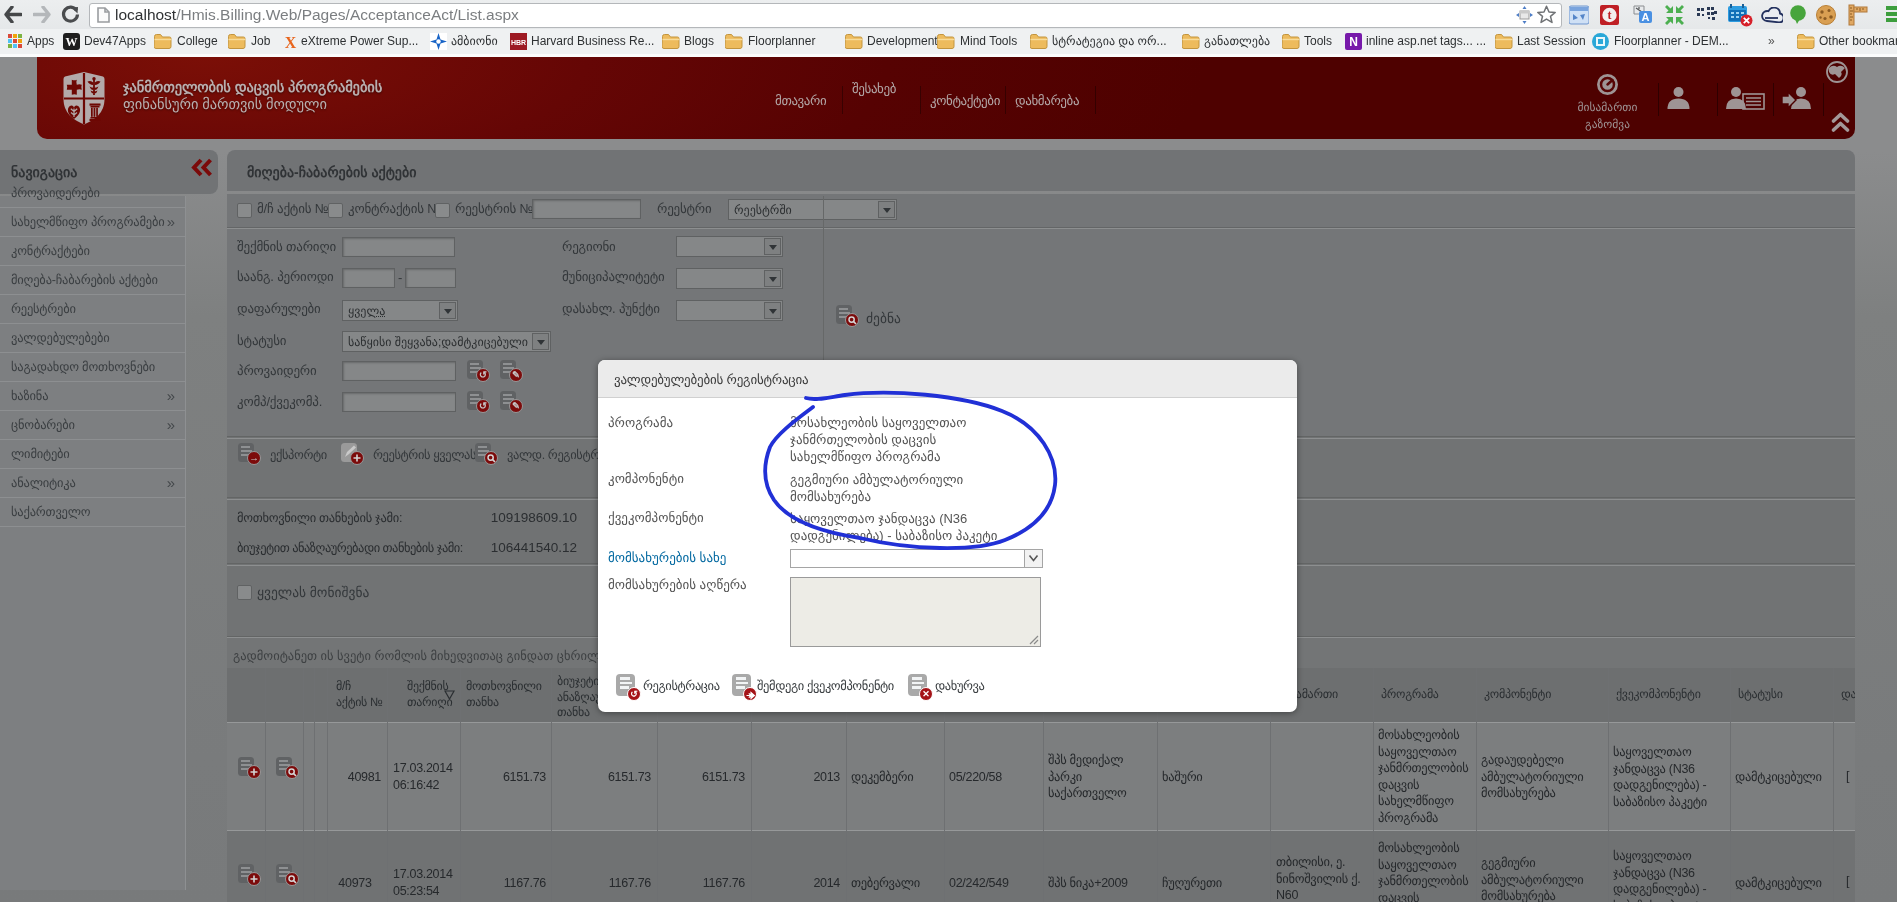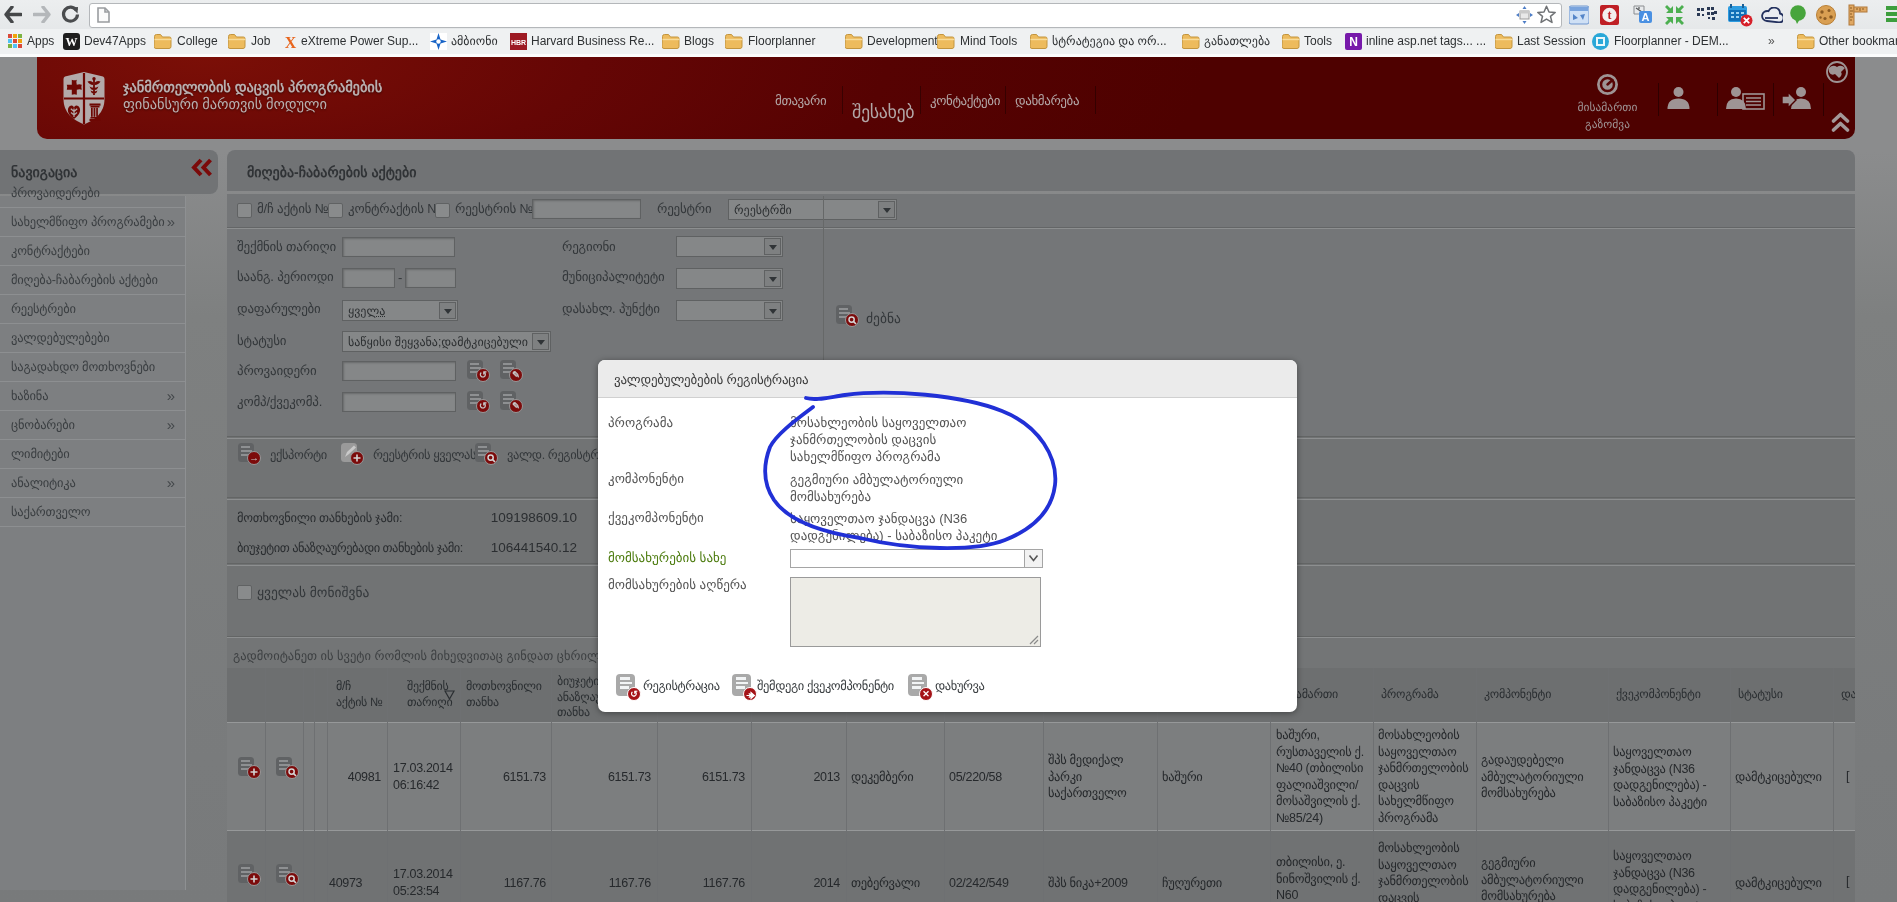--- a/index.html
+++ b/index.html
@@ -40,20 +40,21 @@
   <svg class="a" style="left:61px;top:5px" width="19" height="19" viewBox="0 0 19 19">
       <path d="M15.5 5.5 A7 7 0 1 0 16.5 9.5" stroke="#4a4c4e" stroke-width="3.2" fill="none"></path>
       <path d="M10.5 2.5 L17 2 L16.5 8.5 Z" fill="#4a4c4e"></path>
     </svg>
 
   <div class="a" style="left:89px;top:3px;width:1471px;height:23px;background:#fff;border:1px solid #b4b7ba;border-radius:3px"></div>
   <svg class="a" style="left:97px;top:7px" width="13" height="16" viewBox="0 0 13 16">
       <path d="M1 1 H8 L12 5 V15 H1 Z" fill="#fbfbfb" stroke="#9a9da0" stroke-width="1.6"></path>
       <path d="M8 1 V5 H12" fill="none" stroke="#9a9da0" stroke-width="1.6"></path>
     </svg>
+  <div class="a" style="left:115px;top:4px;height:22px;line-height:22px;font-size:15.5px;color:#2f3133">localhost<span style="color:#7b7e81">/Hmis.Billing.Web/Pages/AcceptanceAct/List.aspx</span></div>
 
   <svg class="a" style="left:1516px;top:6px" width="17" height="18" viewBox="0 0 17 18">
       <rect x="4" y="5" width="9" height="8" fill="#e8e8e8" stroke="#9a9a9a"></rect>
       <rect x="4" y="5" width="9" height="2.5" fill="#c9c9c9"></rect>
       <path d="M8.5 0 L10.5 3 H6.5 Z" fill="#4d7dc6"></path>
       <path d="M8.5 18 L6.5 15 H10.5 Z" fill="#4d7dc6"></path>
       <path d="M0 9 L3 7 V11 Z" fill="#4d7dc6"></path>
       <path d="M17 9 L14 7 V11 Z" fill="#4d7dc6"></path>
     </svg>
 
@@ -280,21 +281,21 @@
         <rect x="33.6" y="36.8" width="1.7" height="9"></rect>
         <rect x="36.2" y="36.8" width="1.7" height="9"></rect>
         <rect x="30.5" y="46" width="9" height="1.5"></rect>
         <rect x="29.5" y="47.8" width="11" height="2.2"></rect>
       </g>
   </svg>
   <div class="a ge" style="left:123px;top:22px;font-size:14.5px;letter-spacing:-0.1px;font-weight:bold;color:#b9aeae;text-shadow:0 1px 2px rgba(0,0,0,.45)">ჯანმრთელობის დაცვის პროგრამების</div>
   <div class="a ge" style="left:123px;top:39px;font-size:14.5px;letter-spacing:-0.1px;font-weight:normal;color:#b9aeae;text-shadow:0 1px 2px rgba(0,0,0,.45)">ფინანსური მართვის მოდული</div>
 
   <div class="a ge" style="left:775px;top:36px;font-size:13px;letter-spacing:-0.4px;color:#b2a6a6">მთავარი</div>
-  <div class="a ge" style="left:852px;top:44px;font-size:18px;letter-spacing:-0.4px;color:#b2a6a6">შესახებ</div>
+  <div class="a ge" style="left:852px;top:24px;font-size:13px;letter-spacing:-0.4px;color:#b2a6a6">შესახებ</div>
   <div class="a ge" style="left:930px;top:36px;font-size:13px;letter-spacing:-0.4px;color:#b2a6a6">კონტაქტები</div>
   <div class="a ge" style="left:1015px;top:36px;font-size:13px;letter-spacing:-0.4px;color:#b2a6a6">დახმარება</div>
   <div class="a" style="left:842px;top:29px;width:1px;height:28px;background:rgba(0,0,0,.35)"></div>
   <div class="a" style="left:920px;top:29px;width:1px;height:28px;background:rgba(0,0,0,.35)"></div>
   <div class="a" style="left:1005px;top:29px;width:1px;height:28px;background:rgba(0,0,0,.35)"></div>
   <div class="a" style="left:1095px;top:29px;width:1px;height:28px;background:rgba(0,0,0,.35)"></div>
 
   <svg class="a" style="left:1596px;top:16px" width="23" height="23" viewBox="0 0 23 23">
       <circle cx="11.5" cy="11.5" r="10.5" fill="#9e9494"></circle>
       <circle cx="11.5" cy="11.5" r="6.5" fill="none" stroke="#570504" stroke-width="2.5"></circle>
@@ -555,21 +556,20 @@
   <div class="cell" style="left:329px;top:712px;width:52px;text-align:right">40981</div>
   <div class="cell" style="left:393px;top:703px">17.03.2014<br>06:16:42</div>
   <div class="cell" style="left:466px;top:712px;width:80px;text-align:right">6151.73</div>
   <div class="cell" style="left:557px;top:712px;width:94px;text-align:right">6151.73</div>
   <div class="cell" style="left:663px;top:712px;width:82px;text-align:right">6151.73</div>
   <div class="cell" style="left:757px;top:712px;width:83px;text-align:right">2013</div>
   <div class="cell ge" style="left:851px;top:712px">დეკემბერი</div>
   <div class="cell" style="left:949px;top:712px">05/220/58</div>
   <div class="cell ge" style="left:1048px;top:695px">შპს მედიქალ<br>პარკი<br>საქართველო</div>
   <div class="cell ge" style="left:1162px;top:712px">ხაშური</div>
-  <div class="cell ge" style="left:1276px;top:670px">ხაშური,<br>რუსთაველის ქ.<br>№40 (თბილისი<br>ფალიაშვილი/<br>მოსაშვილის ქ.<br>№85/24)</div>
   <div class="cell ge" style="left:1378px;top:670px">მოსახლეობის<br>საყოველთაო<br>ჯანმრთელობის<br>დაცვის<br>სახელმწიფო<br>პროგრამა</div>
   <div class="cell ge" style="left:1481px;top:695px">გადაუდებელი<br>ამბულატორიული<br>მომსახურება</div>
   <div class="cell ge" style="left:1613px;top:687px">საყოველთაო<br>ჯანდაცვა (N36<br>დადგენილება) -<br>საბაზისო პაკეტი</div>
   <div class="cell ge" style="left:1735px;top:712px">დამტკიცებული</div>
   <div class="cell" style="left:1846px;top:711px">[</div>
 
   <div class="dicon" style="left:237px;top:807px">
       <span class="doc"></span>
       <span class="dl" style="top:3px;width:9px"></span>
       <span class="dl" style="top:7px;width:11px"></span>
@@ -581,21 +581,21 @@
   <div class="dicon" style="left:275px;top:807px">
       <span class="doc"></span>
       <span class="dl" style="top:3px;width:9px"></span>
       <span class="dl" style="top:7px;width:11px"></span>
       <span class="dl" style="top:11px;width:8px"></span>
       <span class="bdg"><svg width="9" height="9" viewBox="0 0 9 9" style="margin-top:2px">
           <circle cx="3.6" cy="3.6" r="2.6" fill="none" stroke="#d5d5d5" stroke-width="1.5"></circle>
           <path d="M5.6 5.6 L8 8" stroke="#d5d5d5" stroke-width="1.6"></path>
         </svg></span>
     </div>
-  <div class="cell" style="left:329px;top:818px;width:52px;text-align:left">40973</div>
+  <div class="cell" style="left:329px;top:818px;width:52px;text-align:center">40973</div>
   <div class="cell" style="left:393px;top:809px">17.03.2014<br>05:23:54</div>
   <div class="cell" style="left:466px;top:818px;width:80px;text-align:right">1167.76</div>
   <div class="cell" style="left:557px;top:818px;width:94px;text-align:right">1167.76</div>
   <div class="cell" style="left:663px;top:818px;width:82px;text-align:right">1167.76</div>
   <div class="cell" style="left:757px;top:818px;width:83px;text-align:right">2014</div>
   <div class="cell ge" style="left:851px;top:818px">თებერვალი</div>
   <div class="cell" style="left:949px;top:818px">02/242/549</div>
   <div class="cell ge" style="left:1048px;top:818px">შპს ნიკა+2009</div>
   <div class="cell ge" style="left:1162px;top:818px">ჩუღურეთი</div>
   <div class="cell ge" style="left:1276px;top:797px">თბილისი, ე.<br>ნინოშვილის ქ.<br>N60</div>
@@ -605,21 +605,21 @@
   <div class="cell ge" style="left:1735px;top:818px">დამტკიცებული</div>
   <div class="cell" style="left:1846px;top:816px">[</div>
 </div>
 
 <div class="a" id="modal" style="left:598px;top:360px;width:699px;height:352px;background:#fff;border-radius:7px;box-shadow:0 1px 6px rgba(0,0,0,.4)">
   <div class="a" style="left:0;top:0;width:699px;height:37px;background:#ebebeb;border-bottom:1px solid #d0d0d0;border-radius:7px 7px 0 0"></div>
   <div class="a ge" style="left:16px;top:12px;font-size:13px;letter-spacing:-0.2px;color:#3c3c3c">ვალდებულებების რეგისტრაცია</div>
   <div class="a ge" style="left:10px;top:55px;font-size:13px;color:#555">პროგრამა</div>
   <div class="a ge" style="left:10px;top:111px;font-size:13px;color:#555">კომპონენტი</div>
   <div class="a ge" style="left:10px;top:150px;font-size:13px;color:#555">ქვეკომპონენტი</div>
-  <div class="a ge" style="left:10px;top:190px;font-size:13px;color:#4d7c0f">მომსახურების სახე</div>
+  <div class="a ge" style="left:10px;top:190px;font-size:13px;color:#0369a1">მომსახურების სახე</div>
   <div class="a ge" style="left:10px;top:217px;font-size:13px;color:#555">მომსახურების აღწერა</div>
   <div class="a ge" style="left:192px;top:54px;font-size:13px;color:#555;line-height:17px;white-space:nowrap">მოსახლეობის საყოველთაო<br>ჯანმრთელობის დაცვის<br>სახელმწიფო პროგრამა</div>
   <div class="a ge" style="left:192px;top:111px;font-size:13px;color:#555;line-height:17px;white-space:nowrap">გეგმიური ამბულატორიული<br>მომსახურება</div>
   <div class="a ge" style="left:192px;top:150px;font-size:13px;color:#555;line-height:17px;white-space:nowrap">საყოველთაო ჯანდაცვა (N36<br>დადგენილება) - საბაზისო პაკეტი</div>
   <div class="a" style="left:192px;top:189px;width:251px;height:17px;border:1px solid #a5a5a5;background:#fff">
     <span class="a" style="right:0;top:0;width:17px;height:17px;border-left:1px solid #a5a5a5;background:#f2f2f2"></span>
     <svg class="a" style="right:3px;top:4px" width="11" height="9" viewBox="0 0 11 9">
         <path d="M1.5 1.5 L5.5 6.5 L9.5 1.5" stroke="#555" stroke-width="1.6" fill="none"></path>
       </svg>
   </div>

